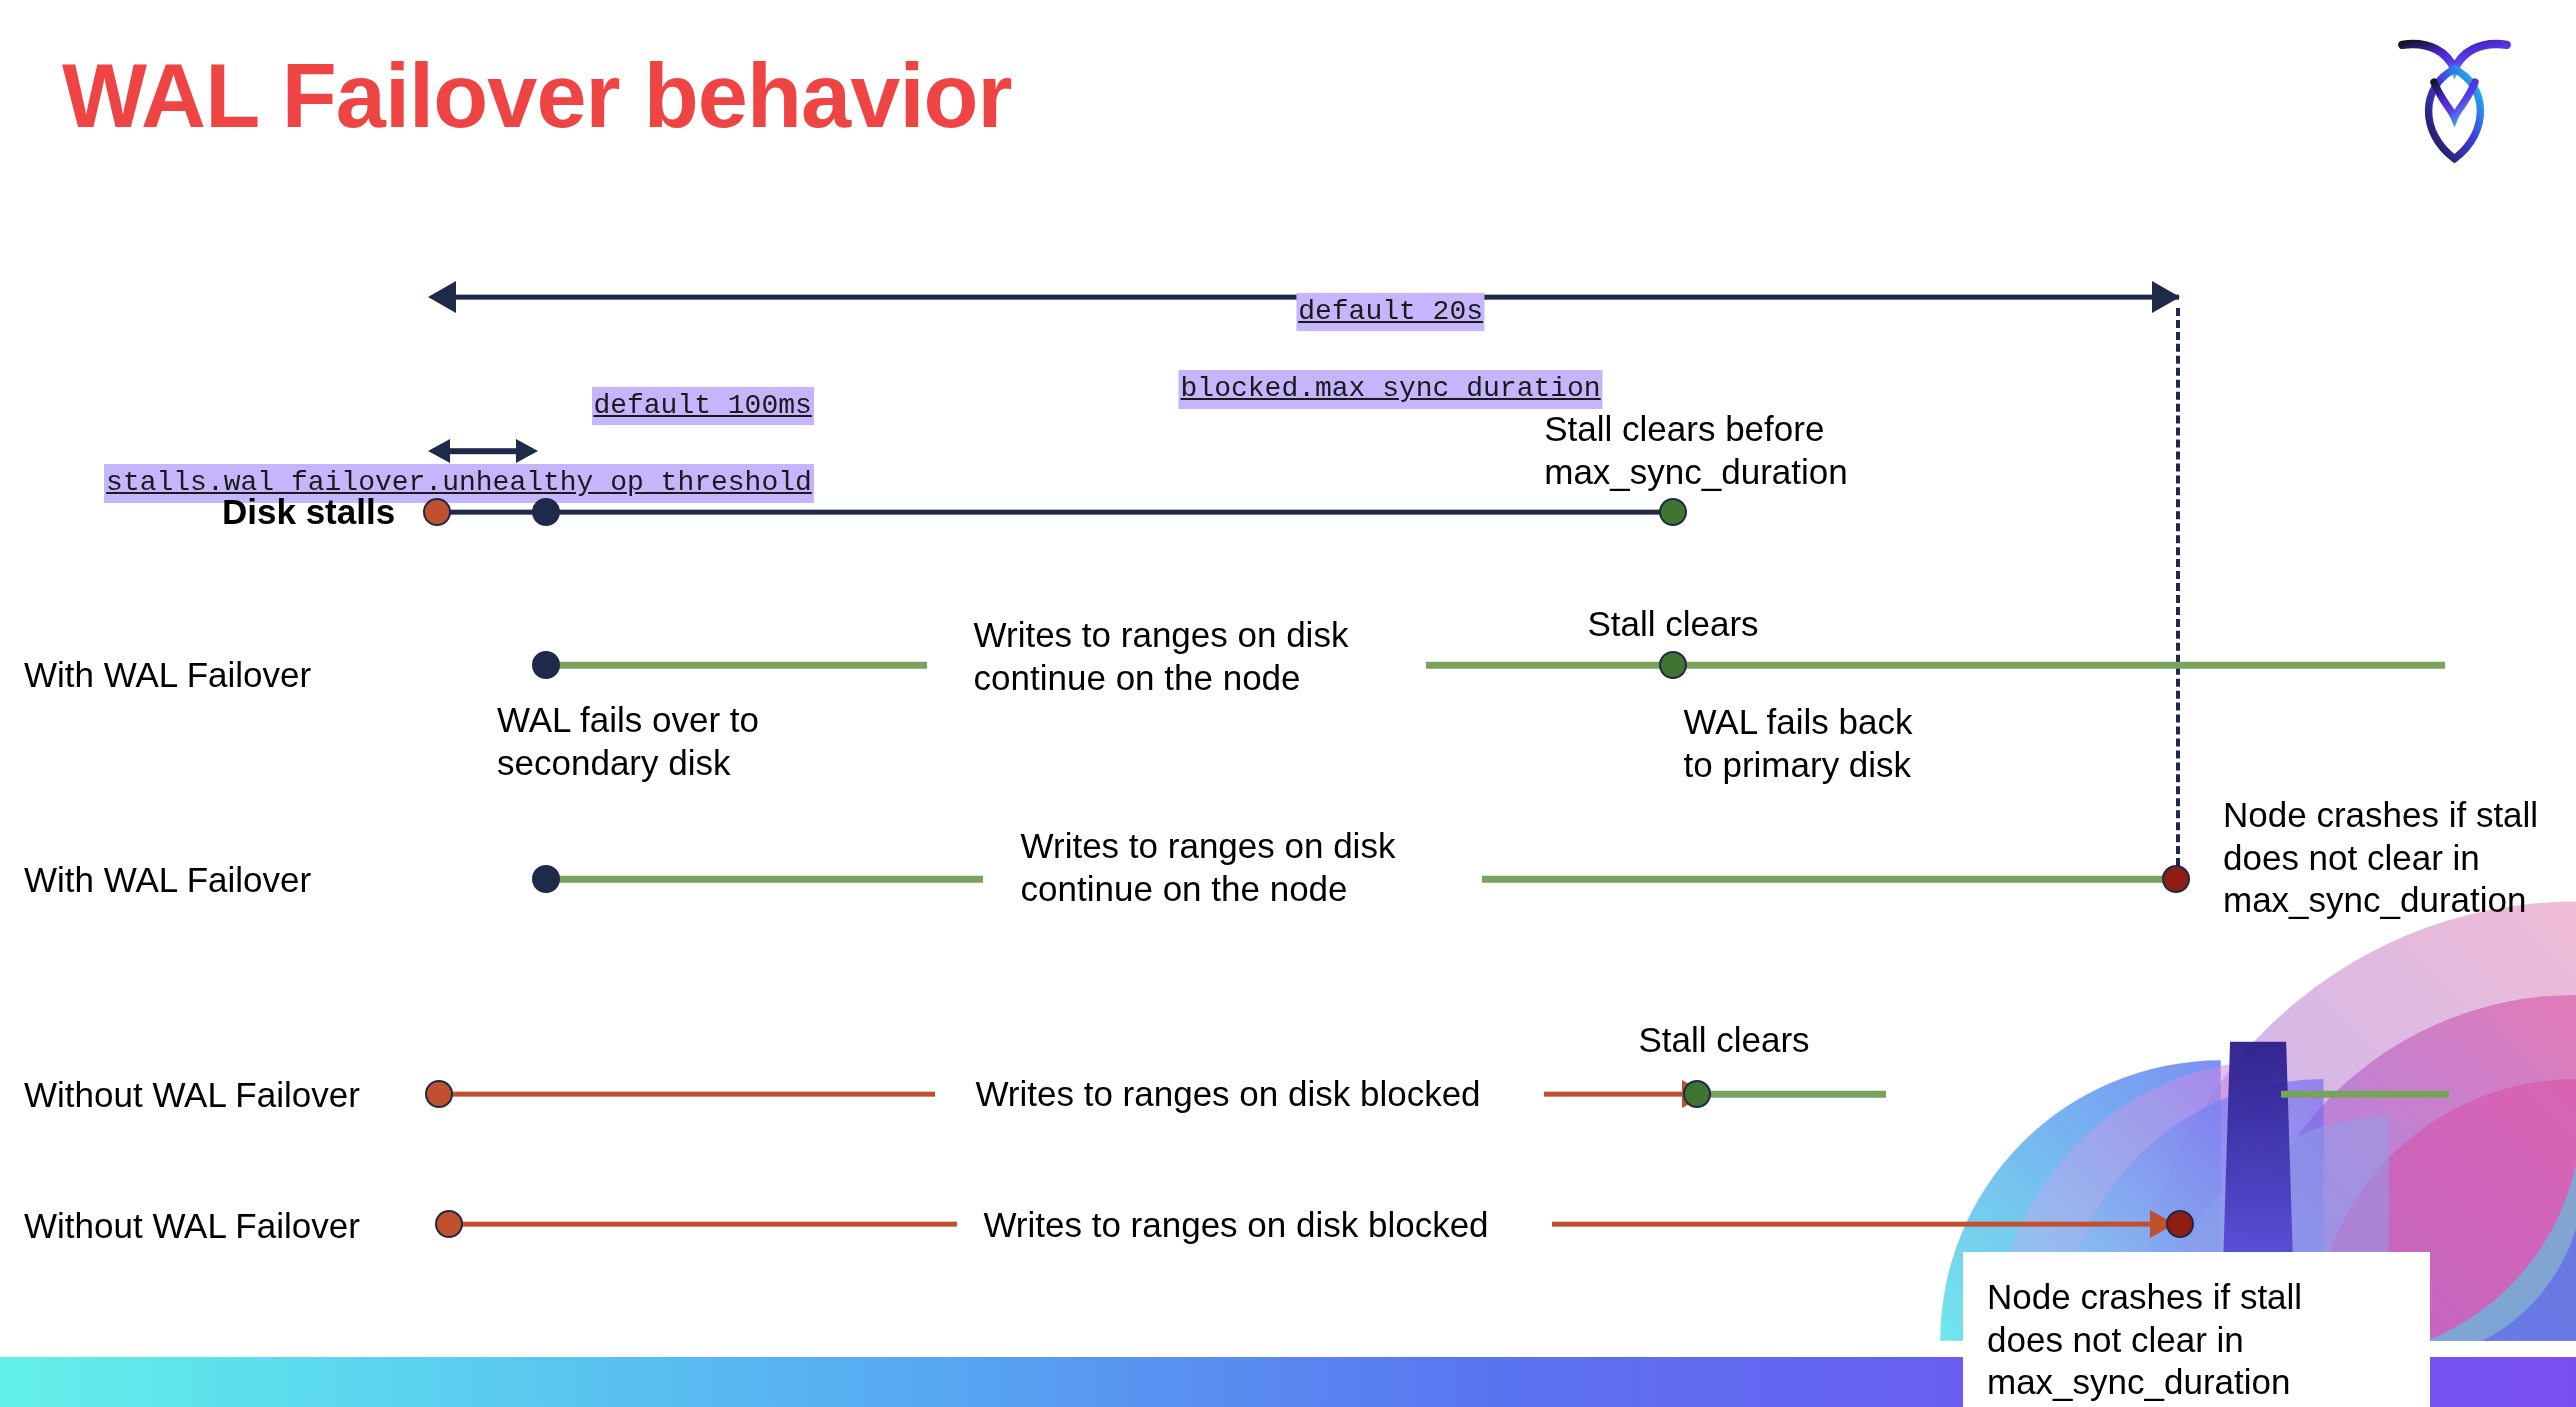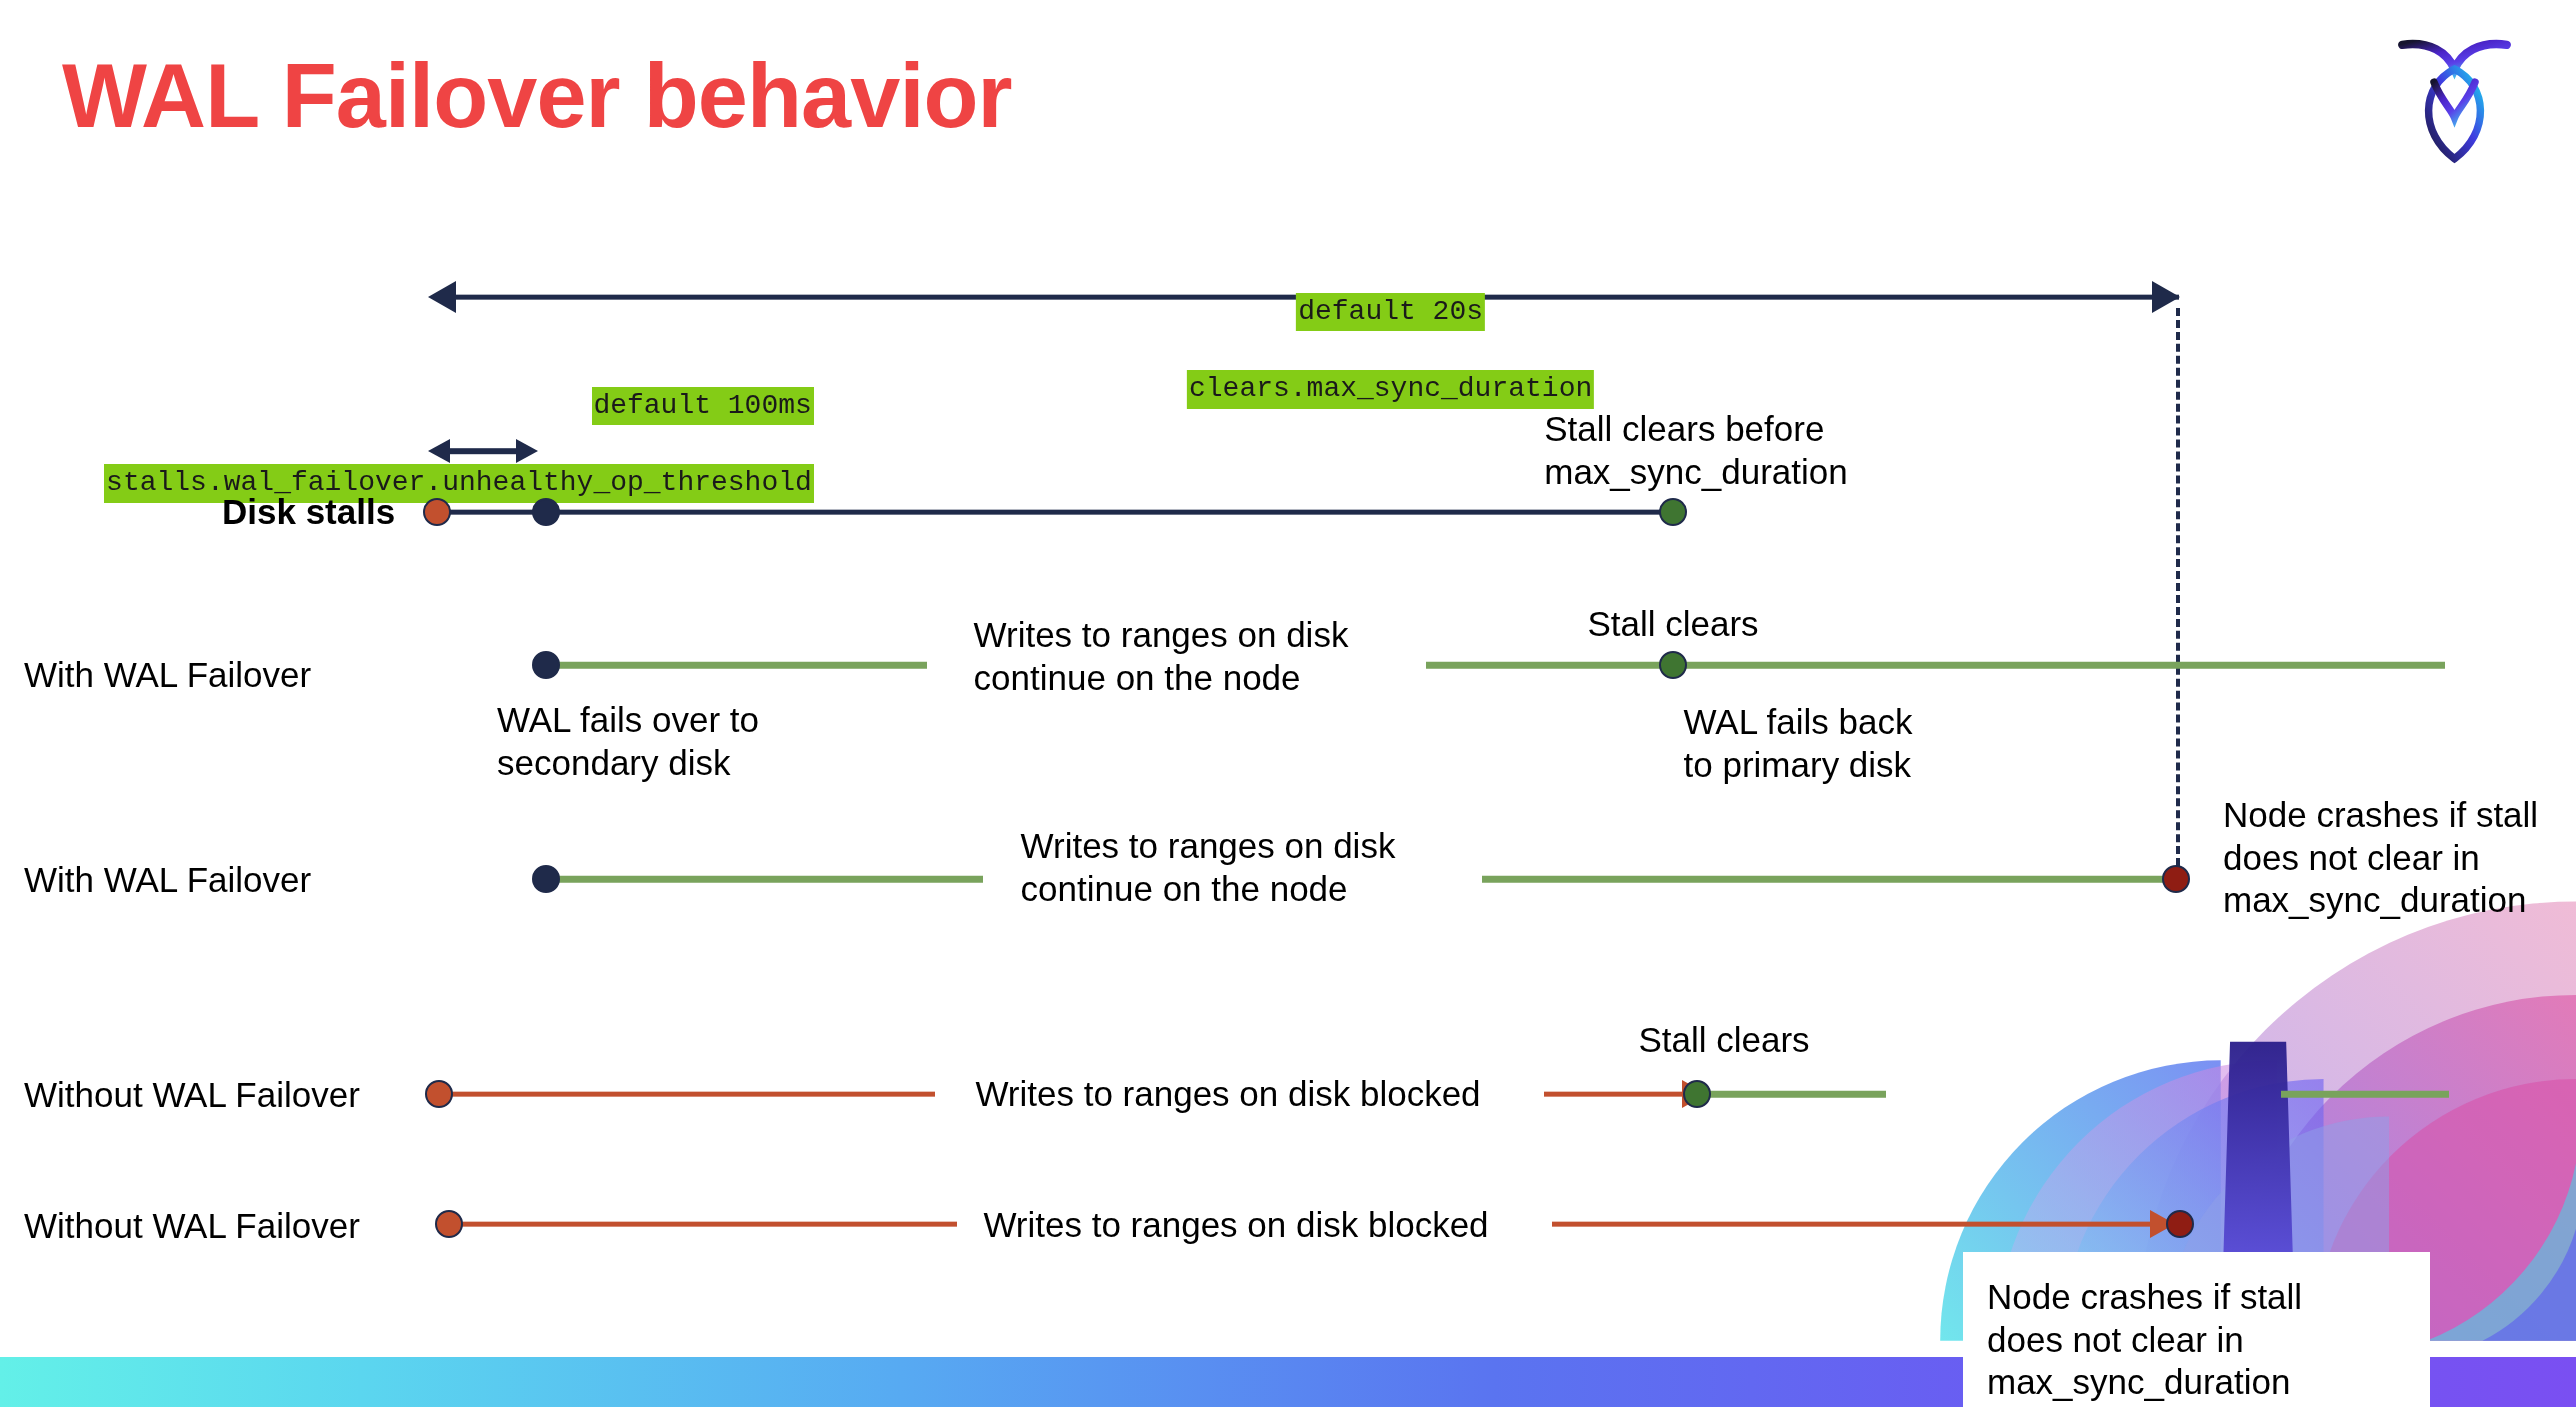--- a/index.html
+++ b/index.html
@@ -78,23 +78,24 @@
   .code-note {
     position: absolute;
     font-family: "Liberation Mono", "DejaVu Sans Mono", monospace;
     font-size: 28px;
     line-height: 1.38;
     color: #1a1a1a;
     z-index: 6;
     white-space: pre;
   }
   .code-note span {
-    background: #84cc16;
+    background: #c4b5fd;
     display: inline-block;
     padding: 0 1.9px;
+    text-decoration: underline;
   }
   .code-note.center { text-align: center; transform: translateX(-50%); }
 
   
   .seg {
     position: absolute;
     height: 5.6px;
     transform: translateY(-50%);
     z-index: 4;
   }
@@ -252,21 +253,21 @@
   </div>
 
   <div class="bottombar"></div>
 
   <div class="ahead left-navy" style="left:428px; top:297px;"></div>
   <div class="seg navy" style="left:454px; top:297px; width:1725px; height:4.7px;"></div>
   <div class="ahead right-navy" style="left:2152px; top:297px;"></div>
 
   <div class="code-note center" style="left:1357px; top:254px;">
     <span>default 20s</span><br>
-    <span>clears.max_sync_duration</span>
+    <span>blocked.max_sync_duration</span>
   </div>
 
   <div class="vdash" style="left:2176px; top:308px; height:570px;"></div>
 
   <div class="code-note" style="left:37px; top:348px;text-align:right;">
     <span>default 100ms</span><br>
     <span>stalls.wal_failover.unhealthy_op_threshold</span>
   </div>
 
   <div class="ahead small-left" style="left:428px; top:451px;"></div>

